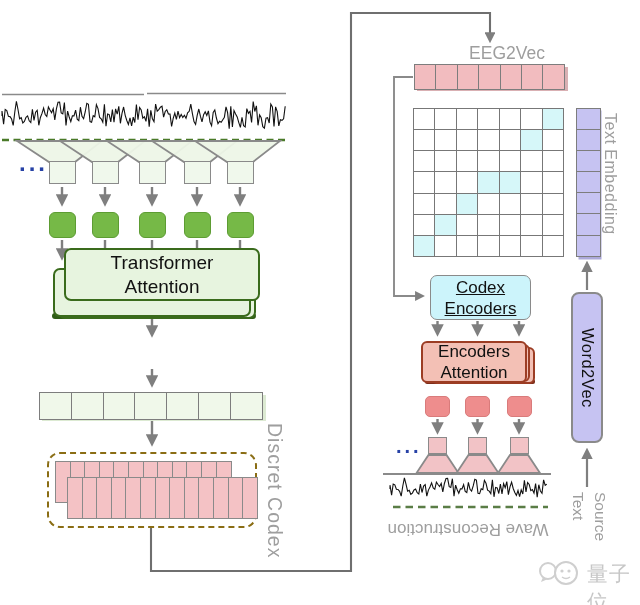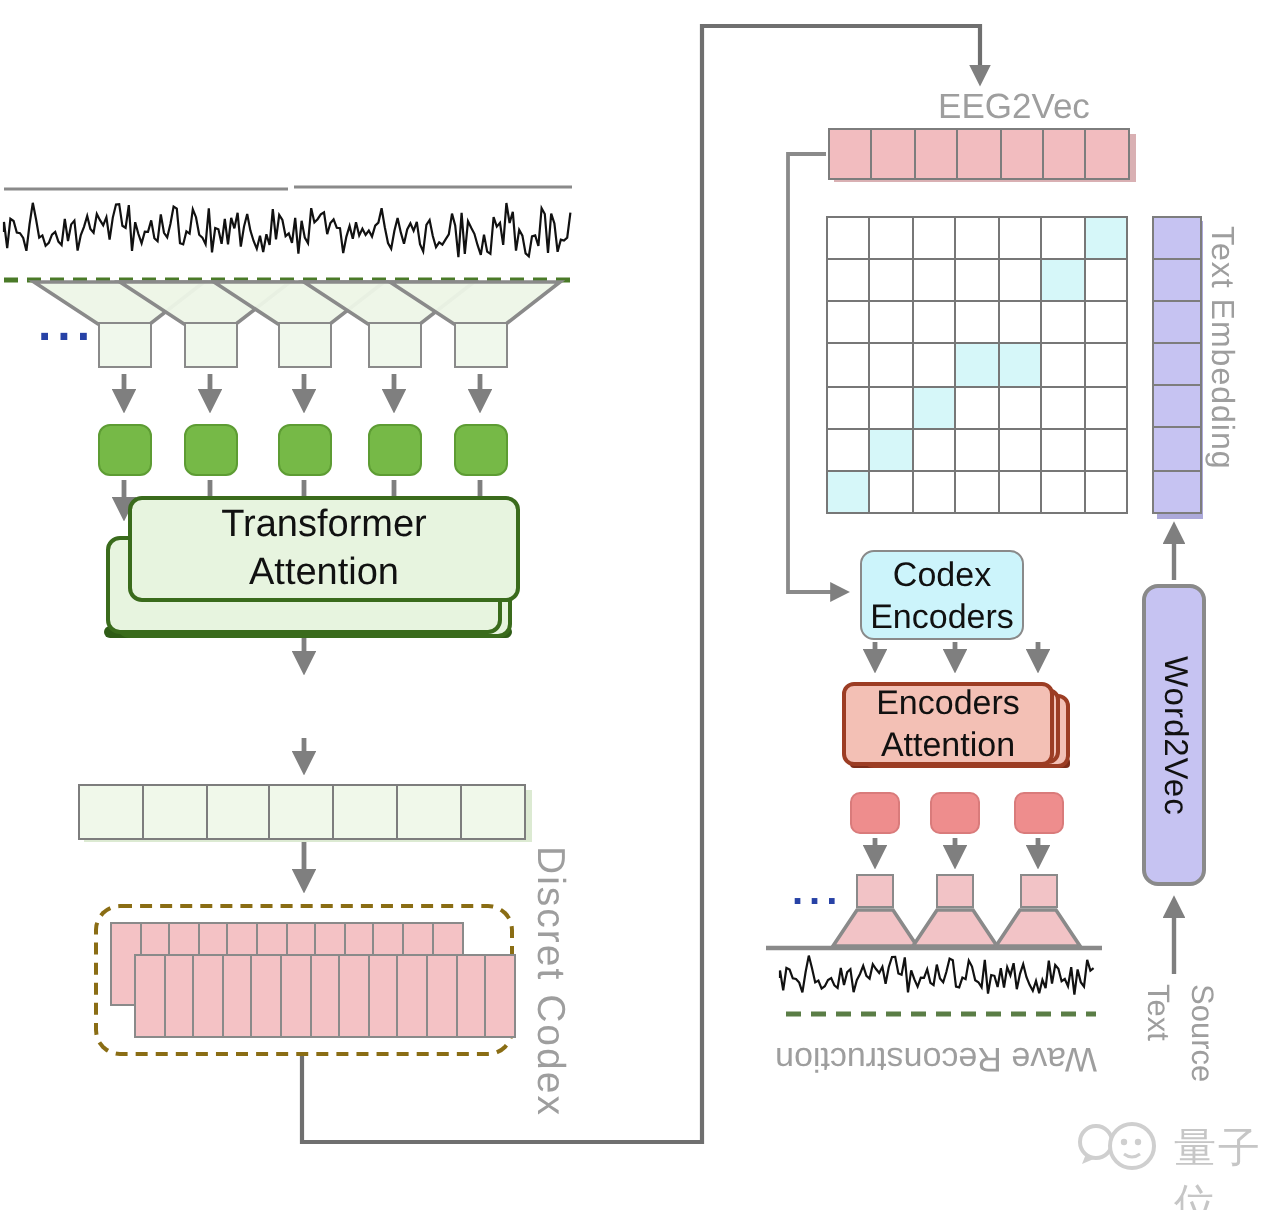--- a/index.html
+++ b/index.html
@@ -252,21 +252,21 @@
       <div class="c" style="flex:1;"></div>
       <div class="c" style="flex:1;"></div>
       <div class="c" style="flex:1;"></div>
       <div class="c" style="flex:1;"></div>
       <div class="c" style="flex:1;"></div>
       <div class="c" style="flex:1;"></div>
       <div class="c" style="flex:1;"></div>
     </div>
   <div class="abs vlabel" style="left:601px;top:113px;font-size:16px;letter-spacing:.5px;">Text Embedding</div>
 
-  <div class="abs cyan-box" style="left:430px;top:275px;width:82px;height:45px;font-size:17px;line-height:21px;">
+  <div class="abs cyan-box" style="left:430px;top:275px;width:101px;height:45px;font-size:17px;line-height:21px;text-decoration:underline;">
     <span>Codex</span>
     <span>Encoders</span>
   </div>
 
   <div class="abs ga-shadow" style="left:425px;top:379px;width:110px;height:5px;"></div>
   <div class="abs ga-layer" style="left:431px;top:347px;width:104px;height:37px;"></div>
   <div class="abs ga-layer" style="left:426px;top:344px;width:104px;height:38px;"></div>
   <div class="abs ga-main" style="left:421px;top:341px;width:106px;height:42px;">
     <span>Encoders</span>
     <span>Attention</span>

